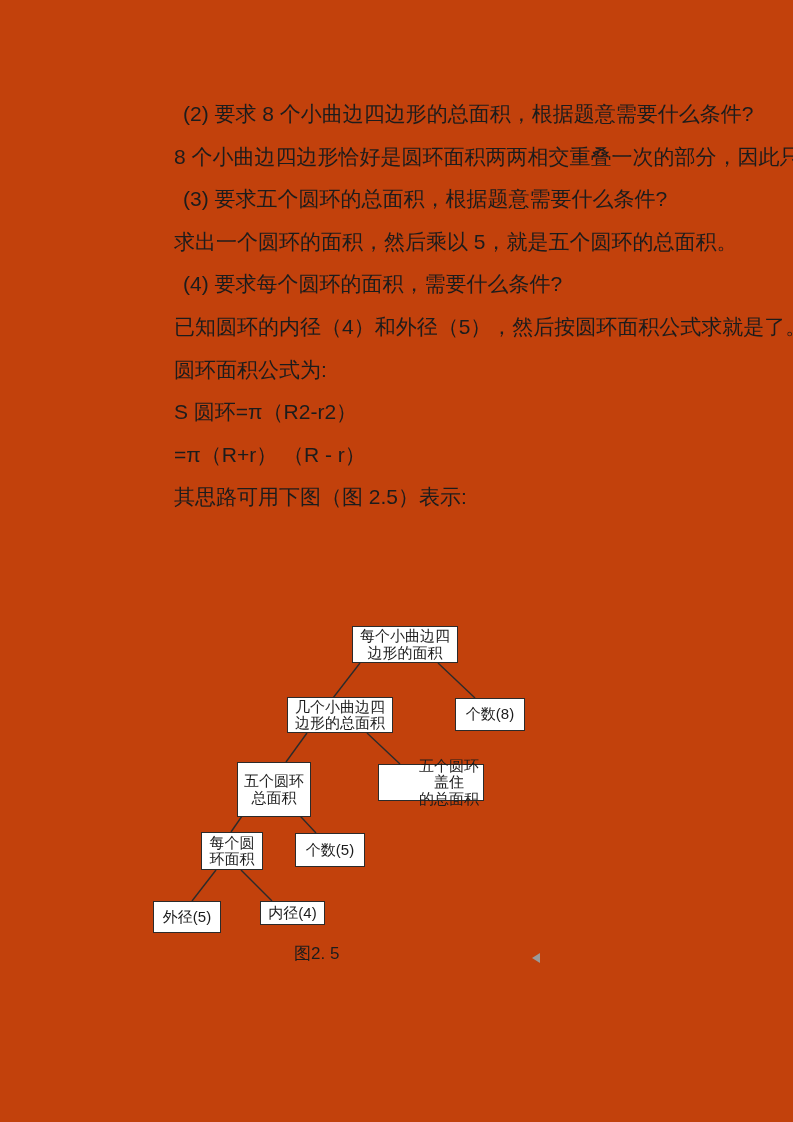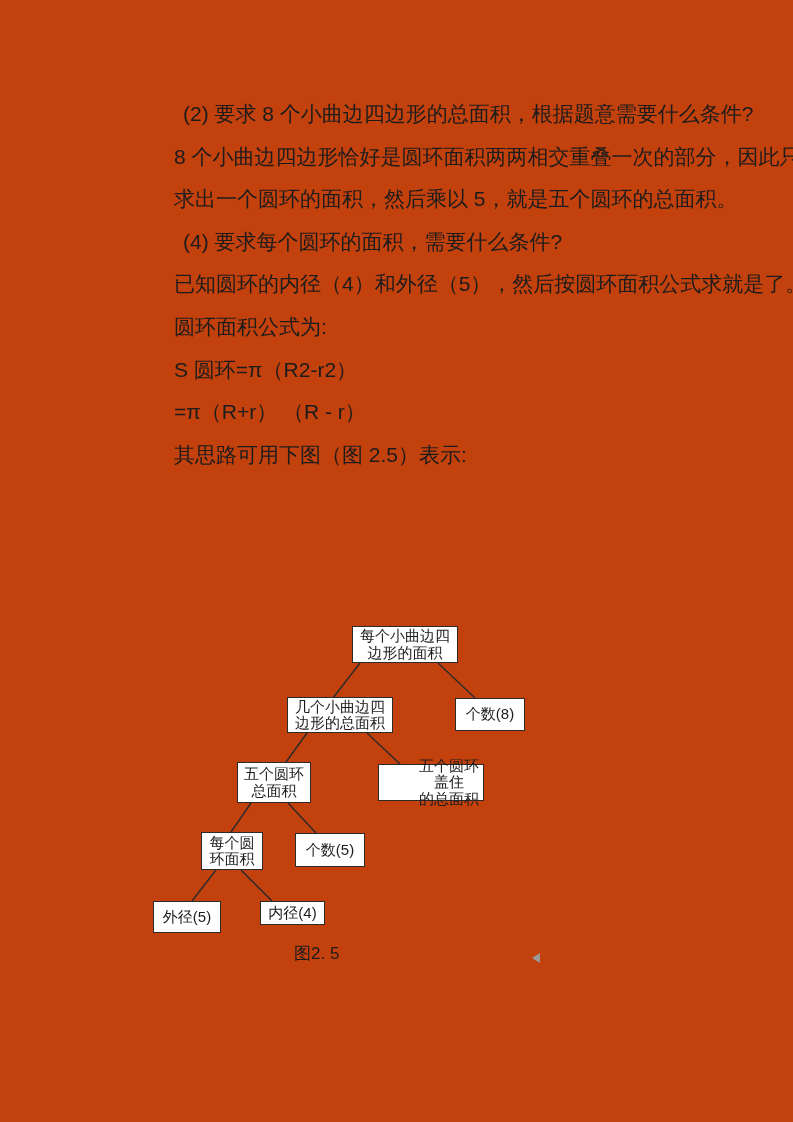--- a/index.html
+++ b/index.html
@@ -55,20 +55,21 @@
   }
 </style>
 </head>
 <body>
 
 <div class="page">
 
   <div class="doc-text">
     <div class="line indent-head">(2) 要求 8 个小曲边四边形的总面积，根据题意需要什么条件?</div>
     <div class="line indent-body">8 个小曲边四边形恰好是圆环面积两两相交重叠一次的部分，因此只要</div>
+    <div class="line indent-head">(3) 要求五个圆环的总面积，根据题意需要什么条件?</div>
     <div class="line indent-body">求出一个圆环的面积，然后乘以 5，就是五个圆环的总面积。</div>
     <div class="line indent-head">(4) 要求每个圆环的面积，需要什么条件?</div>
     <div class="line indent-body">已知圆环的内径（4）和外径（5），然后按圆环面积公式求就是了。</div>
     <div class="line indent-body">圆环面积公式为:</div>
     <div class="line indent-body">S 圆环=π（R2-r2）</div>
     <div class="line indent-body">=π（R+r） （R - r）</div>
     <div class="line indent-body">其思路可用下图（图 2.5）表示:</div>
   </div>
 
   <div class="diagram">
@@ -87,21 +88,21 @@
     </svg>
 
     <div class="node" style="left:352px; top:594px; width:106px; height:37px;">每个小曲边四
 边形的面积</div>
 
     <div class="node" style="left:287px; top:665px; width:106px; height:36px;">几个小曲边四
 边形的总面积</div>
 
     <div class="node" style="left:455px; top:666px; width:70px; height:33px;">个数(8)</div>
 
-    <div class="node" style="left:237px; top:730px; width:74px; height:41px;">五个圆环
+    <div class="node" style="left:237px; top:730px; width:74px; height:55px;">五个圆环
 总面积</div>
 
     <div class="node" style="left:378px; top:732px; width:106px; height:37px;padding-left:36px;">五个圆环盖住
 的总面积</div>
 
     <div class="node" style="left:201px; top:800px; width:62px; height:38px;">每个圆
 环面积</div>
 
     <div class="node" style="left:295px; top:801px; width:70px; height:34px;">个数(5)</div>
 

